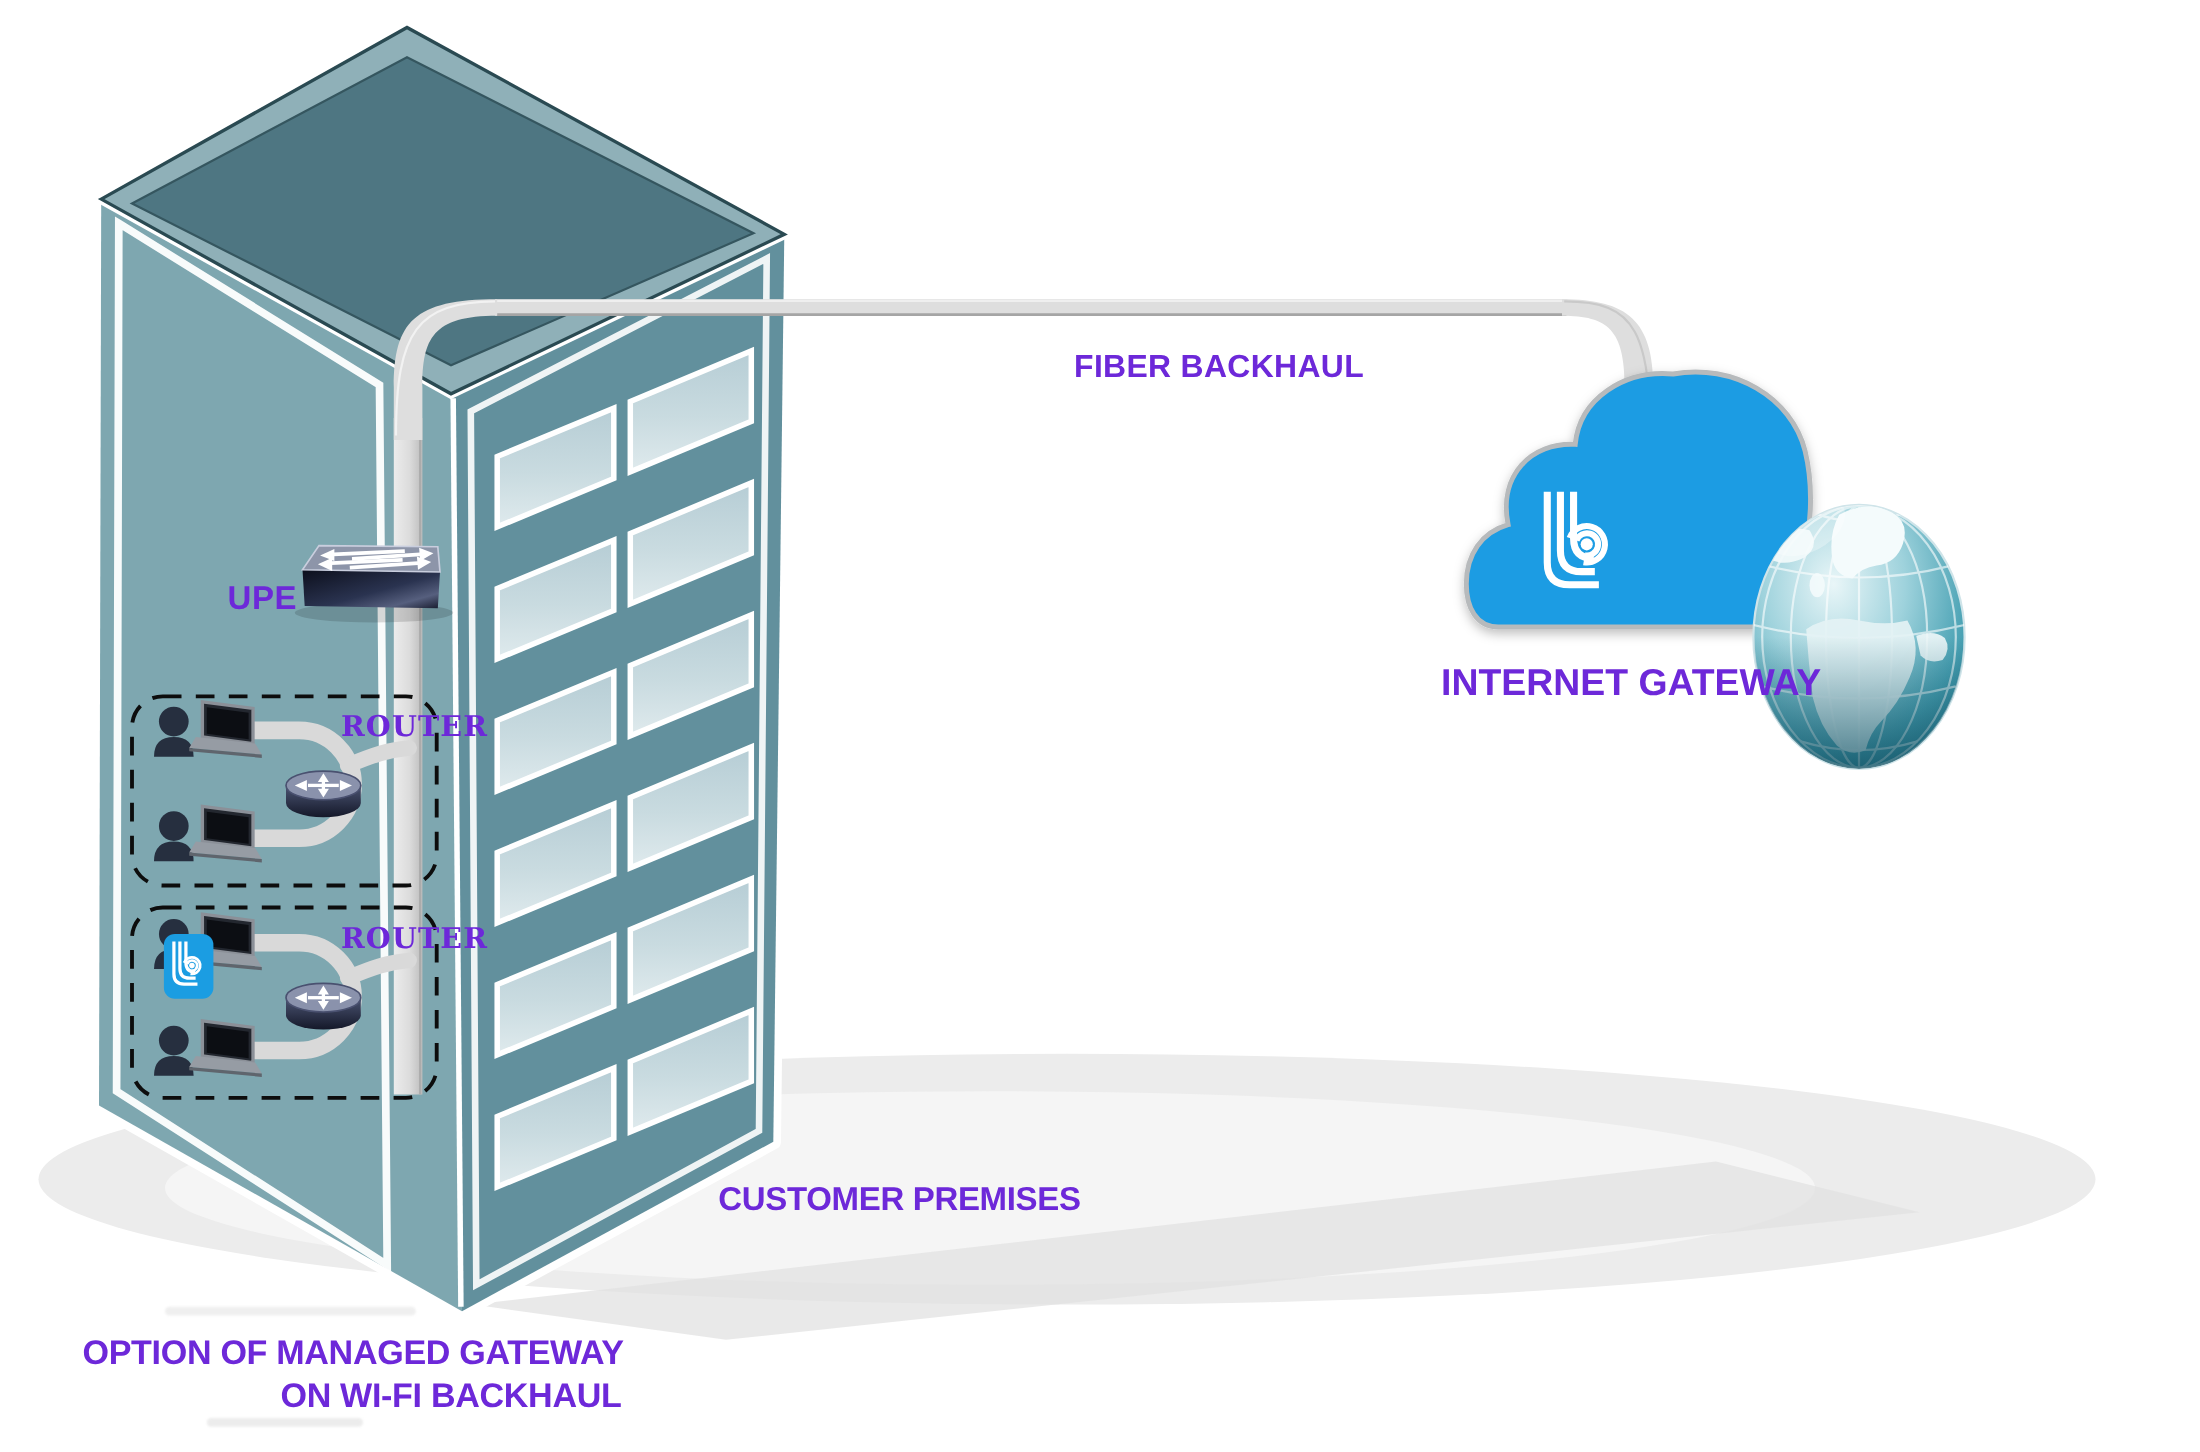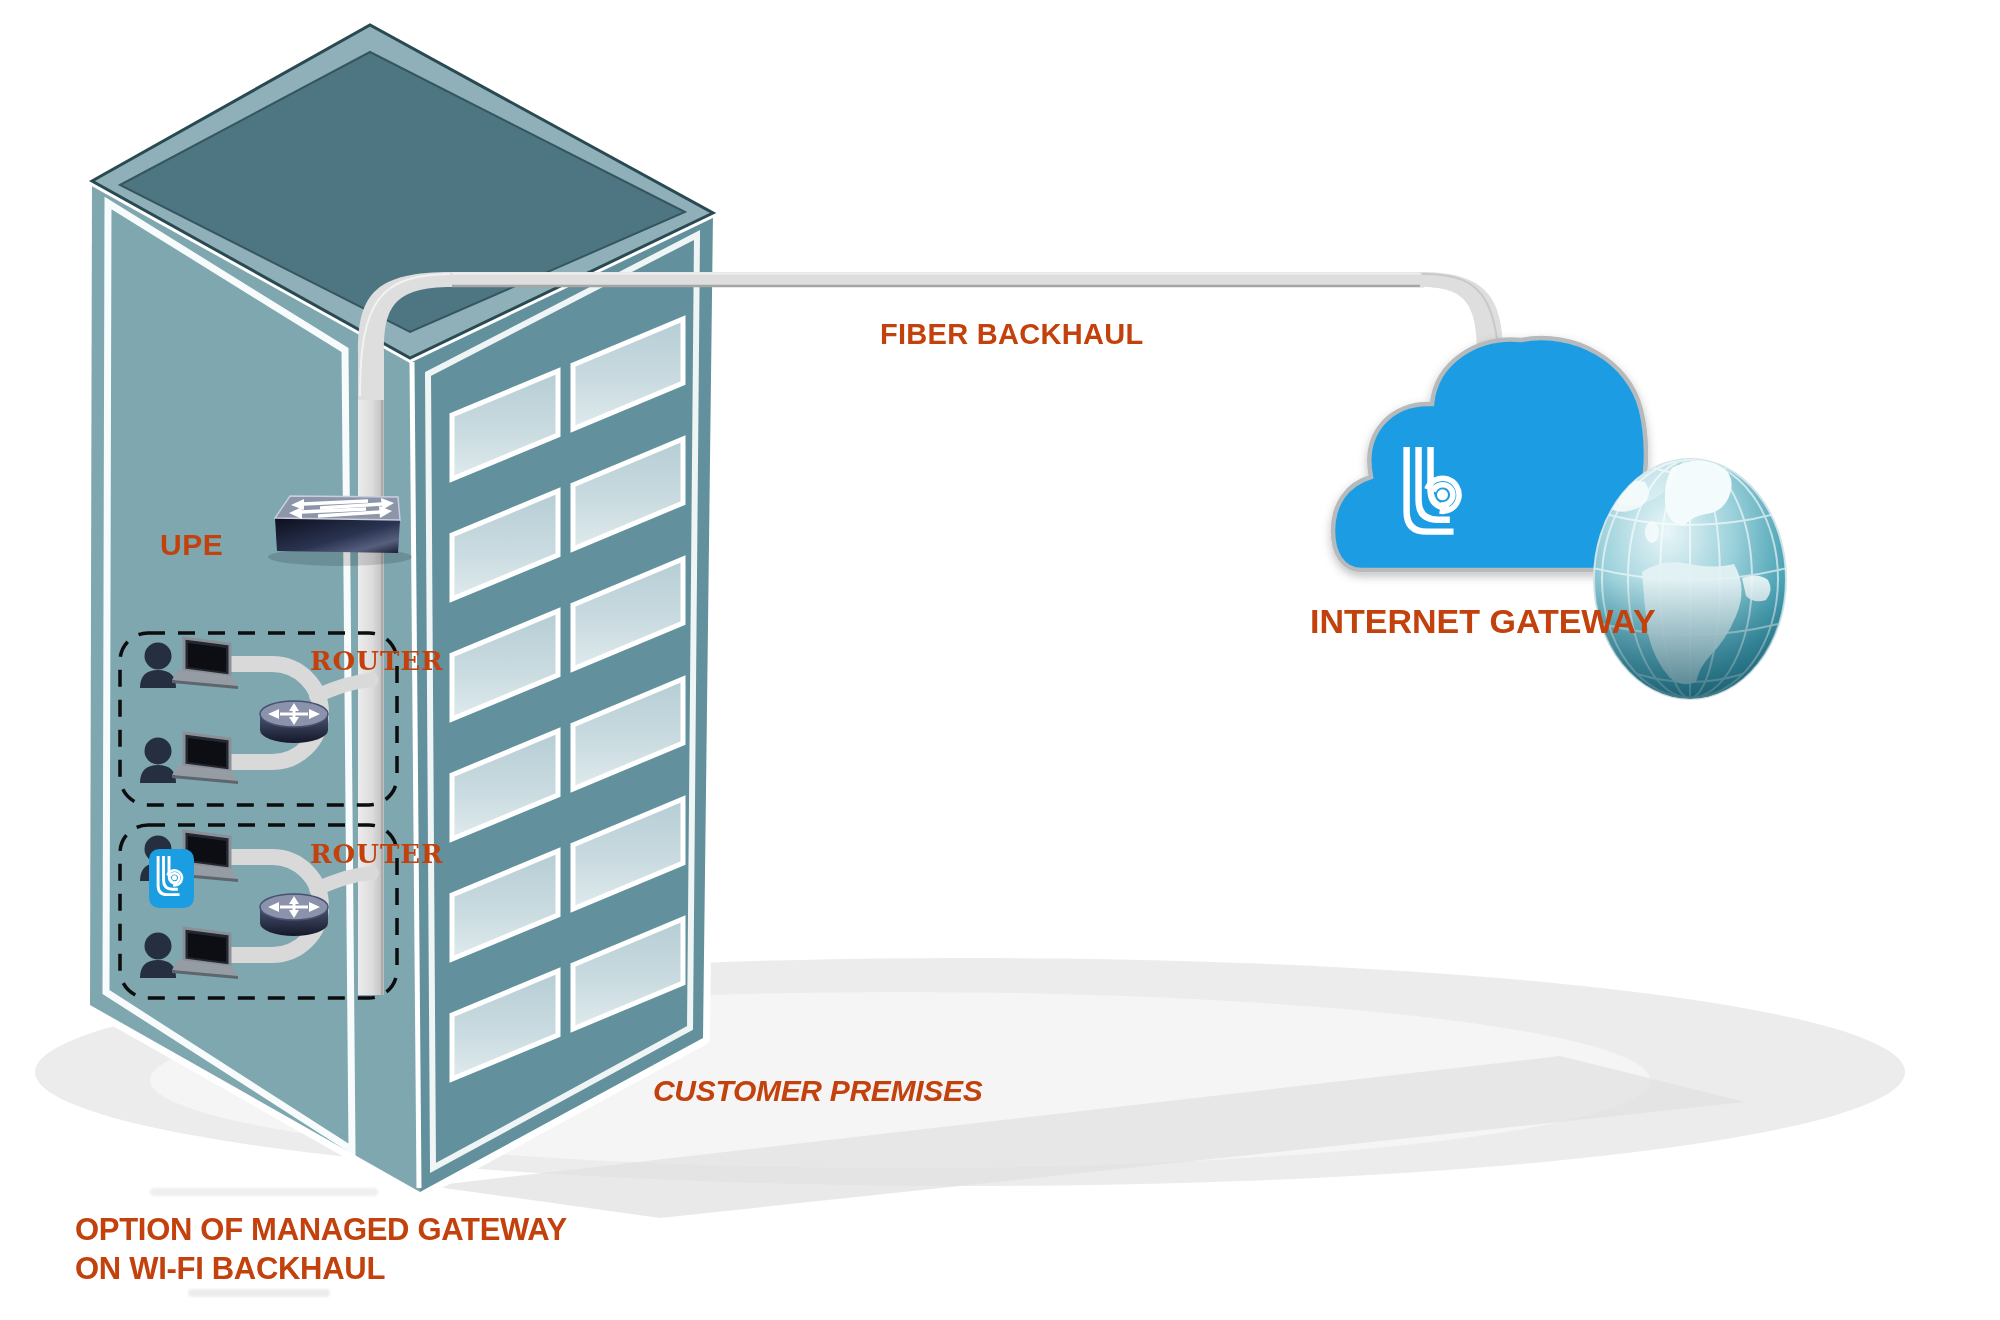--- a/index.html
+++ b/index.html
@@ -1,28 +1,28 @@
 <!DOCTYPE html>
 <html><head>
 <meta charset="utf-8">
 <style>
   html,body{margin:0;padding:0;background:#ffffff;}
   #stage{position:relative;width:2000px;height:1320px;background:#ffffff;overflow:hidden;
          font-family:"Liberation Sans", sans-serif;}
   #art{position:absolute;left:0;top:0;}
-  .lbl{position:absolute;color:#c2410c;font-weight:700;text-align:left;
+  .lbl{position:absolute;color:#6d28d9;font-weight:700;text-align:right;
        font-family:"Liberation Sans", sans-serif;white-space:nowrap;}
   .lbl-upe{left:160px;top:499px;width:110px;font-size:30px;letter-spacing:.5px;margin-top:29px;}
   .lbl-router{width:130px;font-size:26px;letter-spacing:1px;
        font-family:"DejaVu Serif", serif;font-weight:700;margin-left:48px;}
   .lbl-router1{left:262px;top:646px;}
   .lbl-router2{left:262px;top:839px;}
   .lbl-fiber{left:880px;top:318px;width:360px;font-size:29px;letter-spacing:.3px;}
   .lbl-gateway{left:1310px;top:602px;width:295px;font-size:34px;}
-  .lbl-premises{left:653px;top:1074px;width:305px;font-size:30px;letter-spacing:-.3px;font-style:italic;}
+  .lbl-premises{left:653px;top:1074px;width:305px;font-size:30px;letter-spacing:-.3px;}
   .lbl-option{left:75px;top:1210px;width:490px;font-size:31px;line-height:39px;letter-spacing:-.3px;}
   .ghost{position:absolute;background:#cfcfcf;border-radius:4px;filter:blur(1px);}
   .ghost-1{left:150px;top:1188px;width:228px;height:8px;opacity:.32;}
   .ghost-2{left:188px;top:1289px;width:142px;height:8px;opacity:.38;}
 </style>
 </head>
 <body>
 
 <div id="stage">
 

